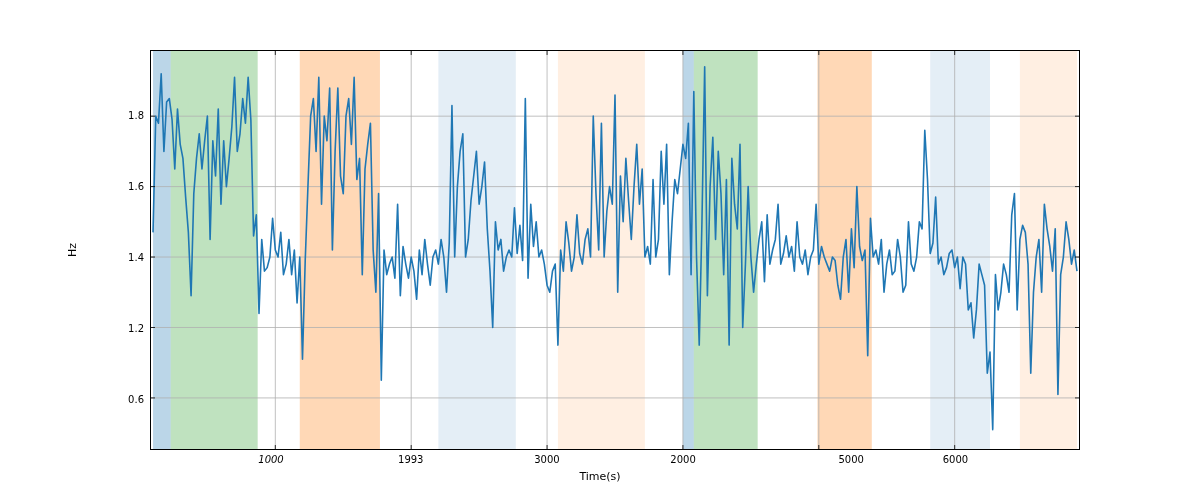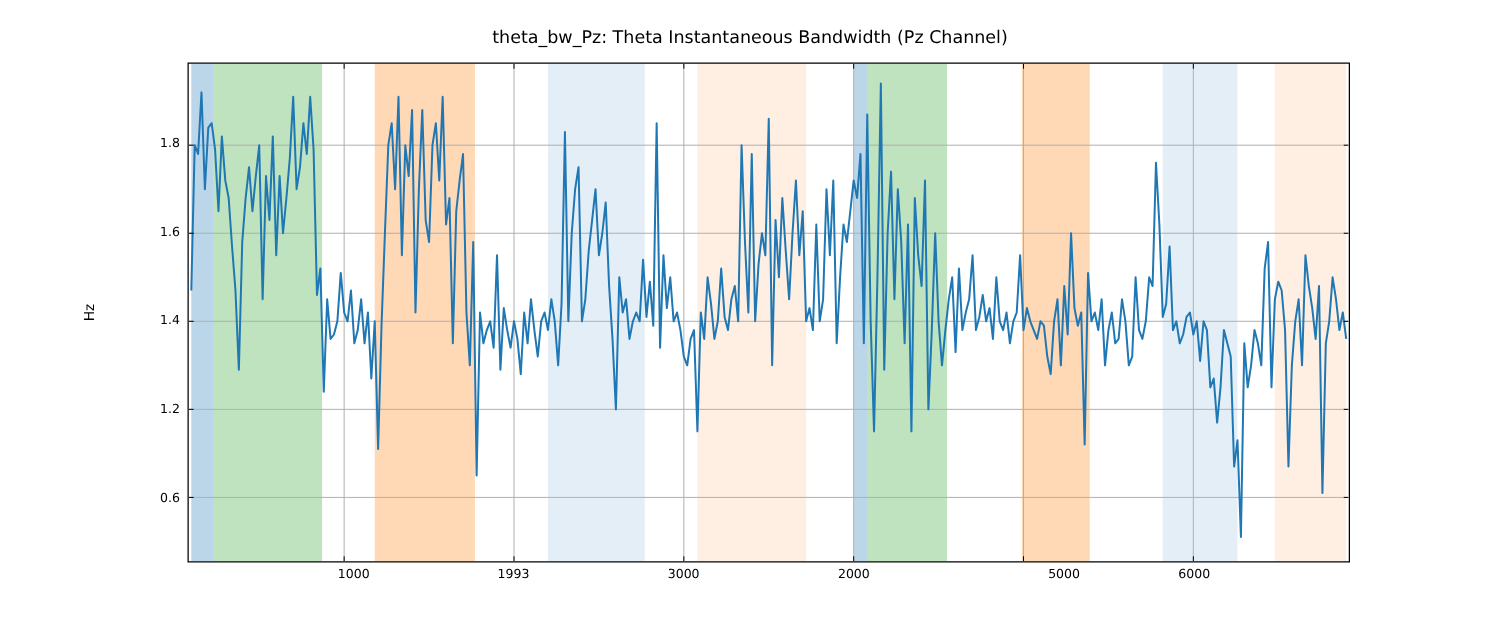--- a/index.html
+++ b/index.html
@@ -69,22 +69,22 @@
     top: 0;
     width: 100%;
     height: 100%;
   }
 </style>
 </head>
 <body>
 
 <div class="figure">
 
-  <div class="title">theta_bw_Pz: Theta Instantaneous Bandwidth (Pz Channel)</div>
   <div class="ylabel">Hz</div>
+  <div class="xlabel">Time(s)</div>
 
   <div class="axes">
     <svg class="plot" id="plot-svg" preserveAspectRatio="none" viewBox="0 0 930 400">
         <rect x="2.0424597364568085" y="0" width="17.701317715959004" height="400" fill="#1f77b4" fill-opacity="0.3"></rect>
         <rect x="19.743777452415813" y="0" width="87.14494875549049" height="400" fill="#2ca02c" fill-opacity="0.3"></rect>
         <rect x="149.099560761347" y="0" width="80.3367496339678" height="400" fill="#ff7f0e" fill-opacity="0.3"></rect>
         <rect x="287.98682284040996" y="0" width="77.61346998535873" height="400" fill="#1f77b4" fill-opacity="0.12"></rect>
         <rect x="407.8111273792094" y="0" width="87.14494875549042" height="400" fill="#ff7f0e" fill-opacity="0.12"></rect>
         <rect x="533.0819912152269" y="0" width="10.89311859443626" height="400" fill="#1f77b4" fill-opacity="0.3"></rect>
         <rect x="543.9751098096632" y="0" width="63.99707174231344" height="400" fill="#2ca02c" fill-opacity="0.3"></rect>
@@ -129,21 +129,21 @@
   </div>
 
   <div id="ytick-container">
       <div class="ytick-label" style="top: 398.673px;">0.6</div>
       <div class="ytick-label" style="top: 327.876px;">1.2</div>
       <div class="ytick-label" style="top: 257.08px;">1.4</div>
       <div class="ytick-label" style="top: 186.283px;">1.6</div>
       <div class="ytick-label" style="top: 115.487px;">1.8</div>
     </div>
   <div id="xtick-container">
-      <div class="xtick-label" style="left: 283px;">1000</div>
+      <div class="xtick-label" style="left: 271px; font-style: italic;">1000</div>
       <div class="xtick-label" style="left: 410.754px;">1993</div>
       <div class="xtick-label" style="left: 546.918px;">3000</div>
       <div class="xtick-label" style="left: 683.082px;">2000</div>
       <div class="xtick-label" style="left: 819.246px; margin-left: 32px;">5000</div>
       <div class="xtick-label" style="left: 955.41px;">6000</div>
     </div>
 
 </div>
 
 </body></html>

